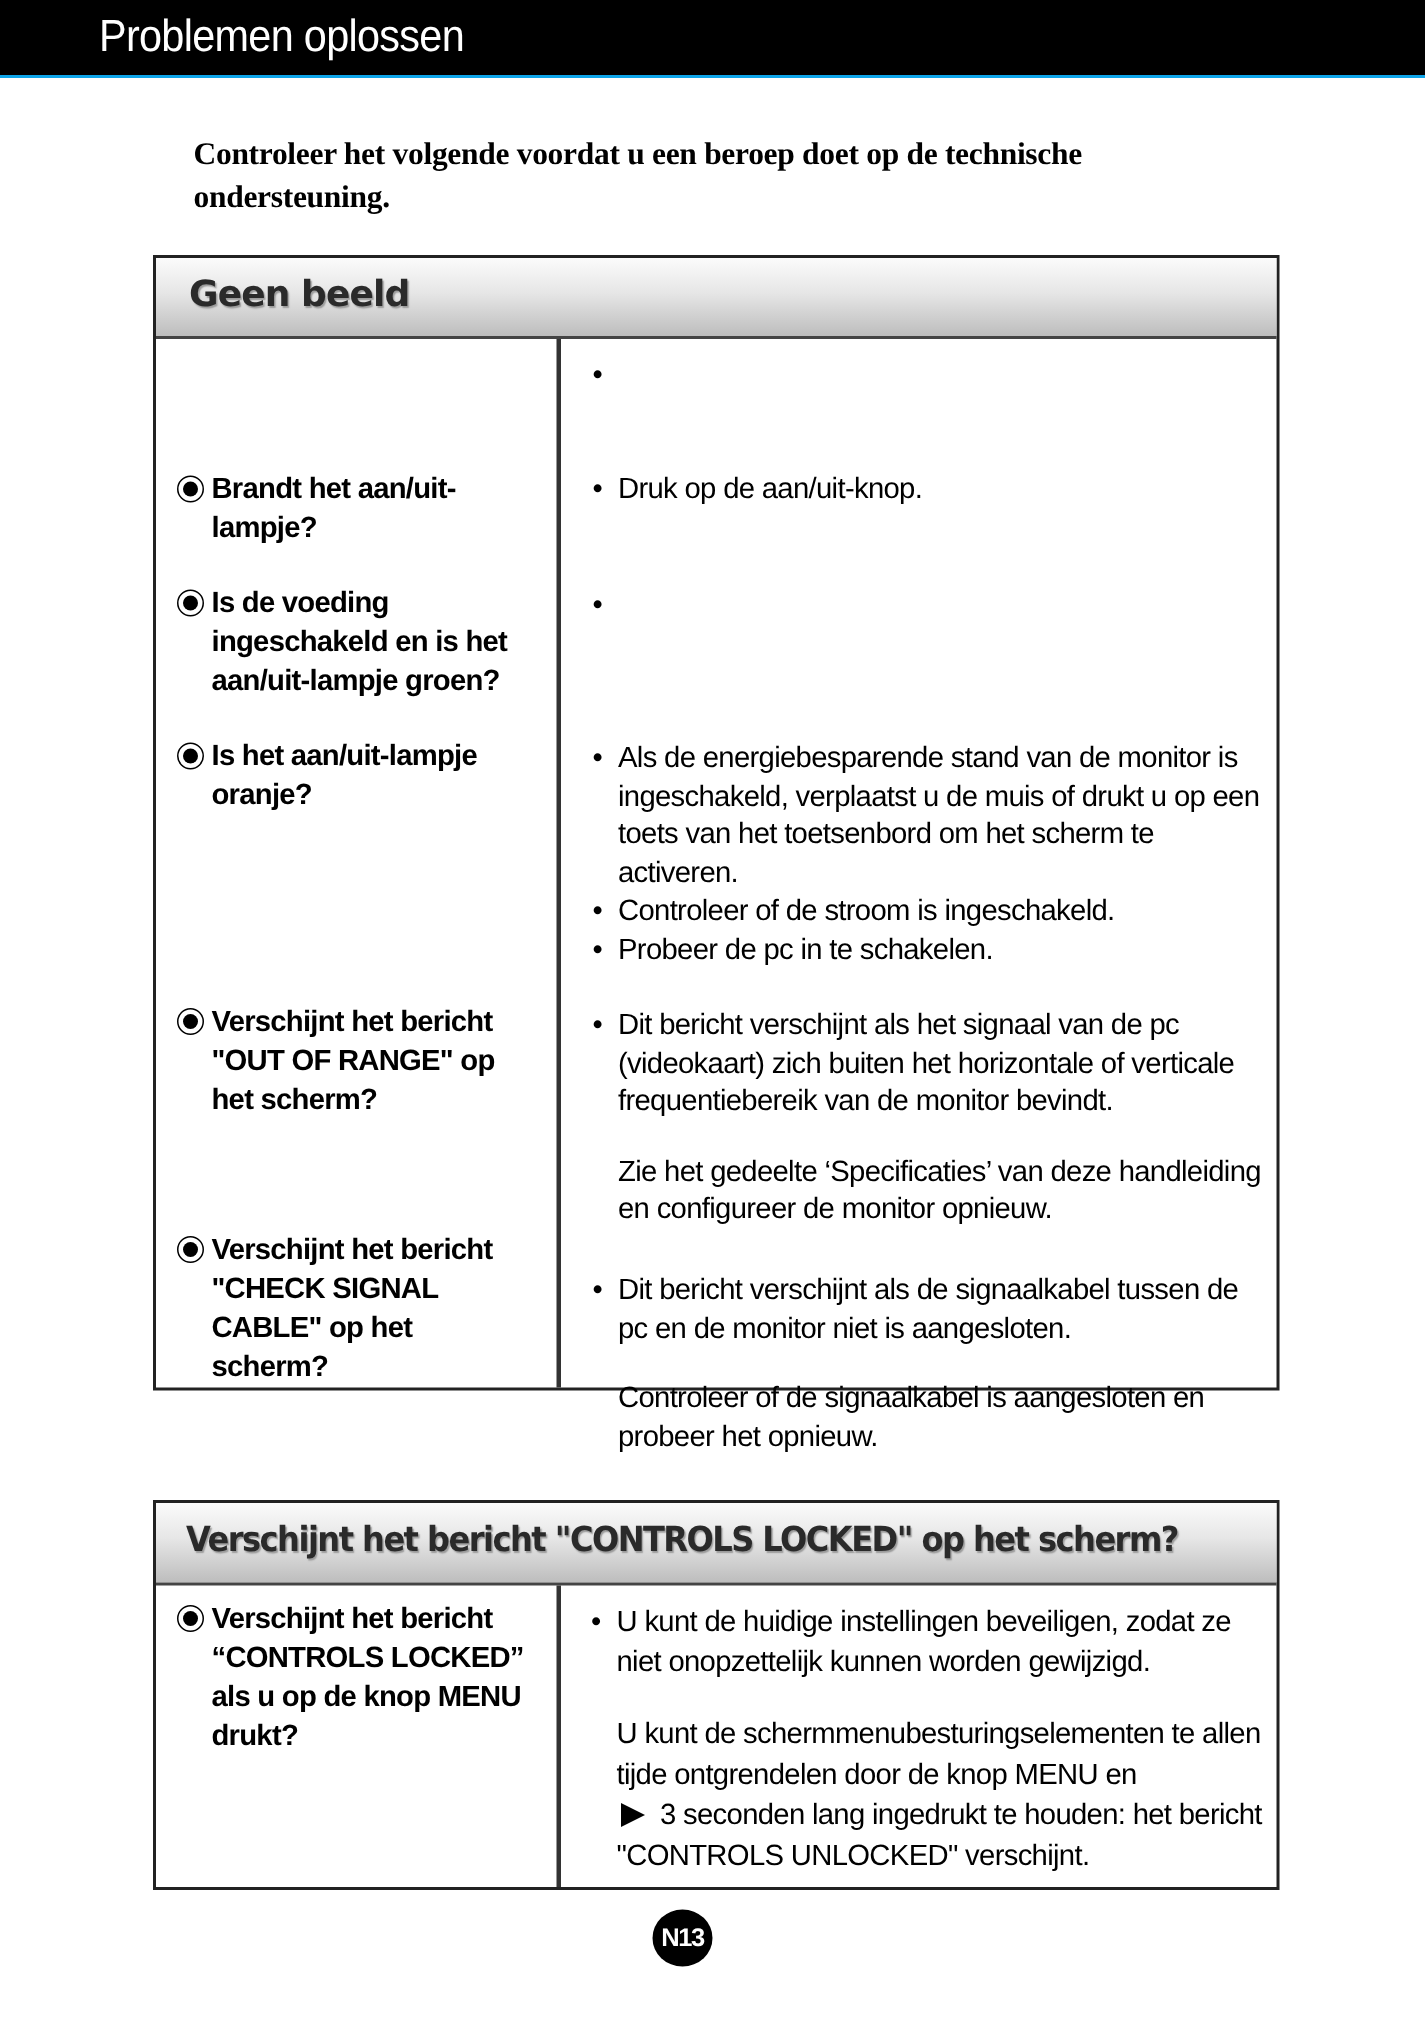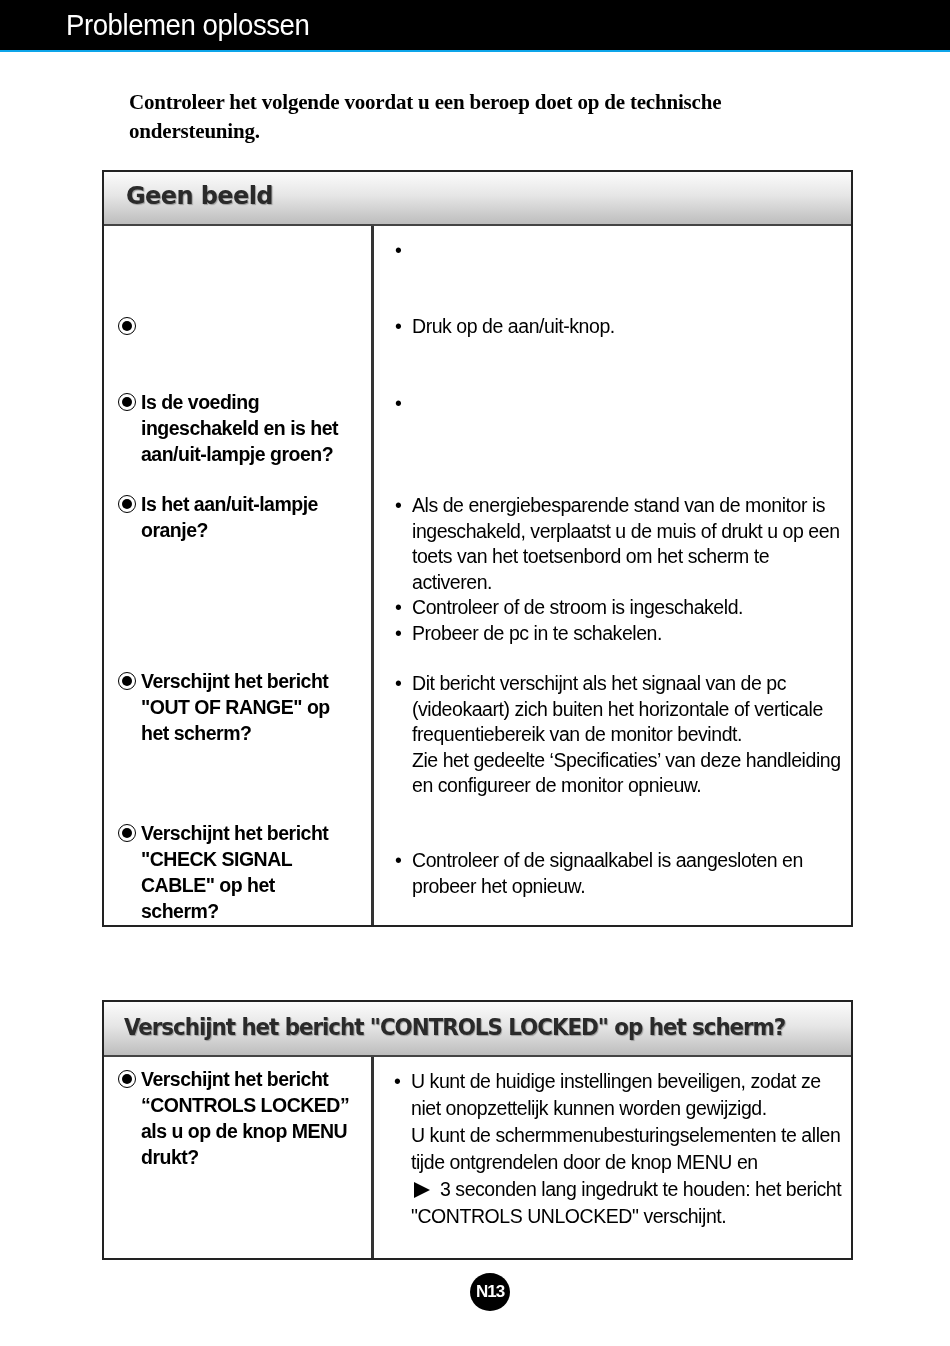--- a/index.html
+++ b/index.html
@@ -68,30 +68,30 @@
 
   .a {
     position: absolute; left: 291px; width: 450px;
     font-family: "Liberation Sans", sans-serif;
     font-size: 19.5px; line-height: 25.5px; letter-spacing: -0.45px;
   }
   .a .item { position: relative; padding-left: 17px; }
   .a .item .bullet {
     position: absolute; left: 0; top: 0;
   }
-  .a .cont { padding-left: 17px; }
+  .a .cont { padding-left: 17px; margin-top: 21px; }
   .a b { font-weight: normal; }
   .tri {
     display: inline-block; width: 0; height: 0; margin: 0 10px 0 3px;
     border-top: 8px solid transparent; border-bottom: 8px solid transparent;
     border-left: 16px solid #000; vertical-align: -2px;
   }
 
   .page-badge {
-    position: absolute; left: 470px; top: 1273px; width: 40px; height: 38px;
+    position: absolute; left: 435px; top: 1273px; width: 40px; height: 38px;
     border-radius: 50%; background: #000; color: #fff;
     font-family: "Liberation Sans", sans-serif; font-weight: bold;
     font-size: 17px; text-align: center; line-height: 38px; letter-spacing: -1px;
   }
 </style>
 </head>
 <body>
 
 <div class="page-header">
   <div class="title">Problemen oplossen</div>
@@ -106,20 +106,21 @@
   <div class="divider"></div>
 
   <div class="a" style="top:66px">
     <div class="item">
       <span class="bullet">•</span>
     </div>
   </div>
 
   <div class="q" style="top:141px; width:200px">
     <span class="radio"></span>
+    <span>Brandt het aan/uit-lampje?</span>
   </div>
   <div class="a" style="top:142px">
     <div class="item">
       <span class="bullet">•</span>
       <span>Druk op de aan/uit-knop.</span>
     </div>
   </div>
 
   <div class="q" style="top:217px">
     <span class="radio"></span>
@@ -162,20 +163,21 @@
     <div class="cont">Zie het gedeelte ‘Specificaties’ van deze handleiding en configureer de monitor opnieuw.</div>
   </div>
 
   <div class="q" style="top:648px; width:240px">
     <span class="radio"></span>
     <span>Verschijnt het bericht "CHECK SIGNAL CABLE" op het scherm?</span>
   </div>
   <div class="a" style="top:676px">
     <div class="item">
       <span class="bullet">•</span>
+      <span>Dit bericht verschijnt als de signaalkabel tussen de pc en de monitor niet is aangesloten.</span>
     </div>
     <div class="cont">Controleer of de signaalkabel is aangesloten en probeer het opnieuw.</div>
   </div>
 </div>
 
 <div class="section s2">
   <div class="section-header">
     <div class="htext">Verschijnt het bericht "CONTROLS LOCKED" op het scherm?</div>
   </div>
   <div class="divider"></div>

